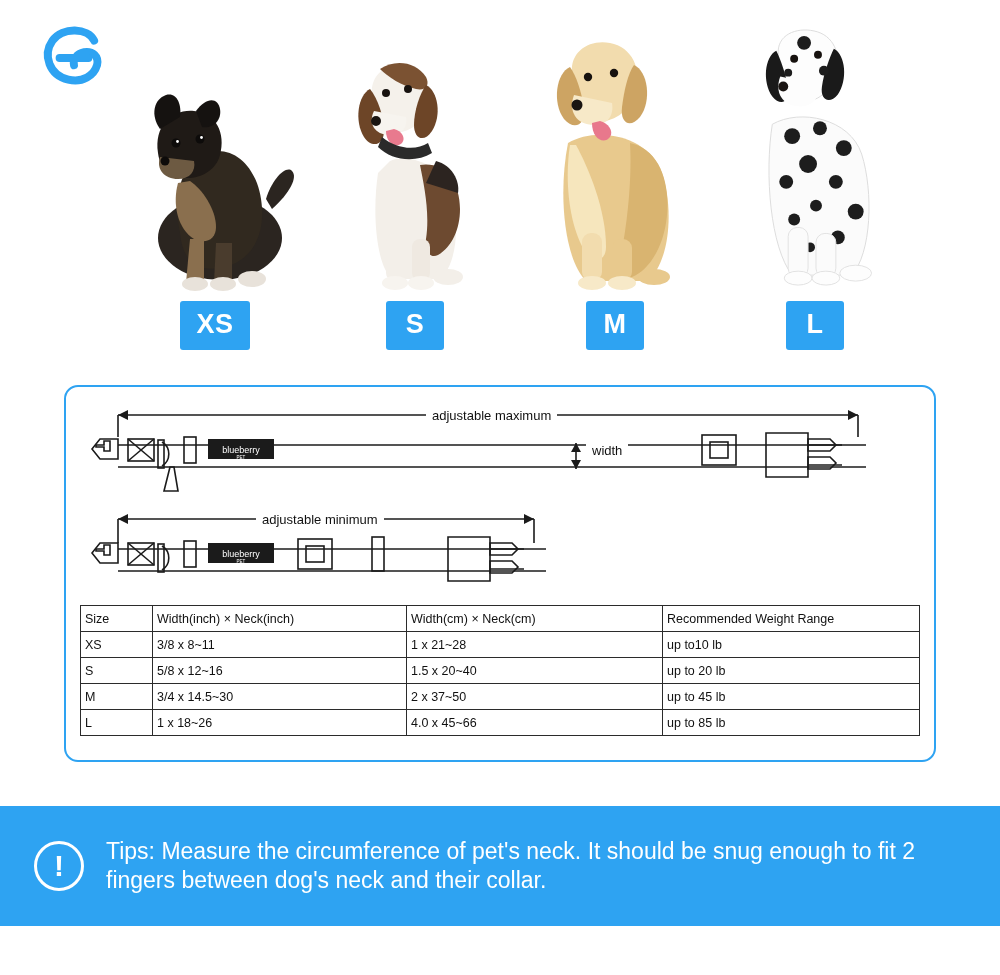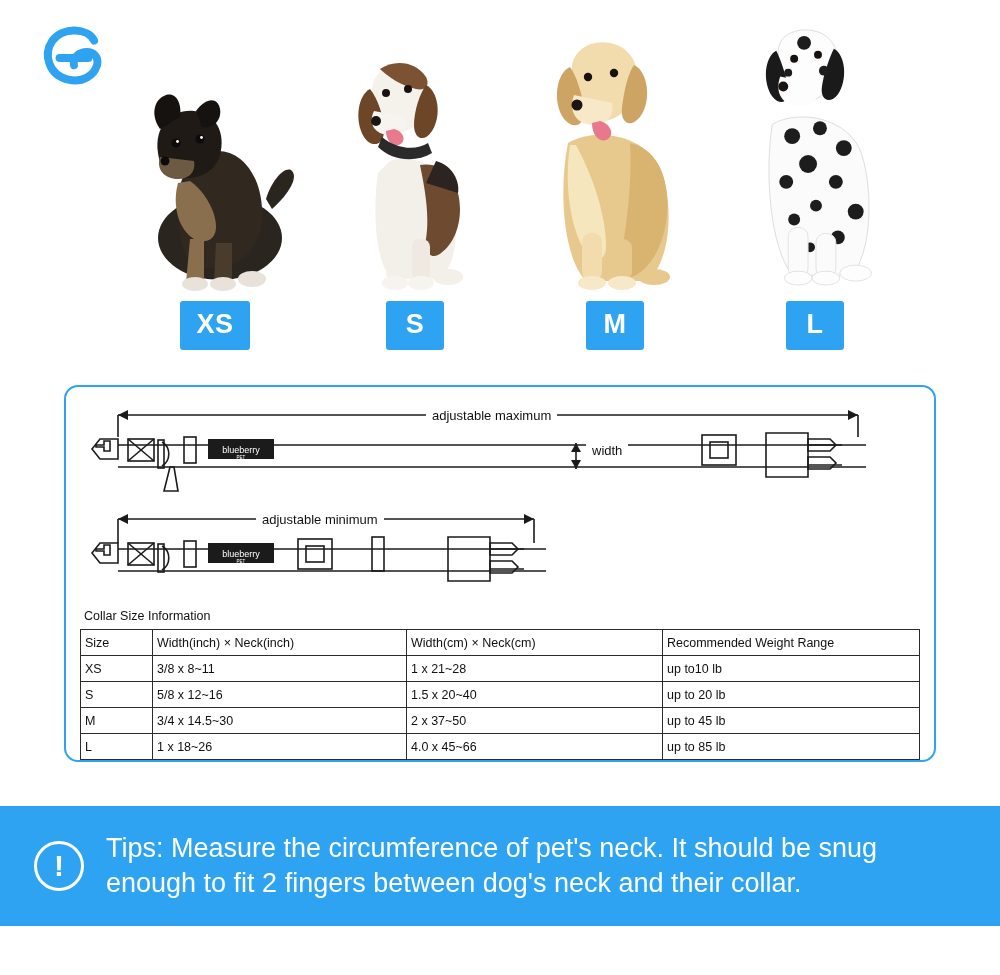--- a/index.html
+++ b/index.html
@@ -125,21 +125,21 @@
     border-radius: 50%;
     display: flex;
     align-items: center;
     justify-content: center;
     font-size: 30px;
     font-weight: bold;
     line-height: 1;
     margin-right: 22px;
   }
   .tips-text {
-    font-size: 27px;
+    font-size: 23px;
     line-height: 1.28;
     max-width: 865px;
   }
 
   
   .dlabel {
     position: absolute;
     font-size: 13px;
     color: #111;
     background: #fff;
@@ -388,21 +388,20 @@
       <text x="175" y="170" text-anchor="middle" font-family="Liberation Sans, sans-serif" font-size="9" fill="#ffffff">blueberry</text>
       <text x="175" y="175.5" text-anchor="middle" font-family="Liberation Sans, sans-serif" font-size="4.5" fill="#ffffff">PET</text>
     </svg>
 
     <div class="dlabel" style="left:360px; top:21px;">adjustable maximum</div>
     <div class="dlabel" style="left:190px; top:114px;margin-top:11px;">adjustable minimum</div>
     <div class="dlabel" style="left:520px; top:56px;">width</div>
   </div>
 
   <div class="tbl-wrap">
-    <div class="tbl-title">Collar Size Information</div>
     <table class="size-table">
       <colgroup>
           <col class="c1">
           <col class="c2">
           <col class="c3">
           <col class="c4">
         </colgroup>
       <thead>
         <tr>
           <th>Size</th>

